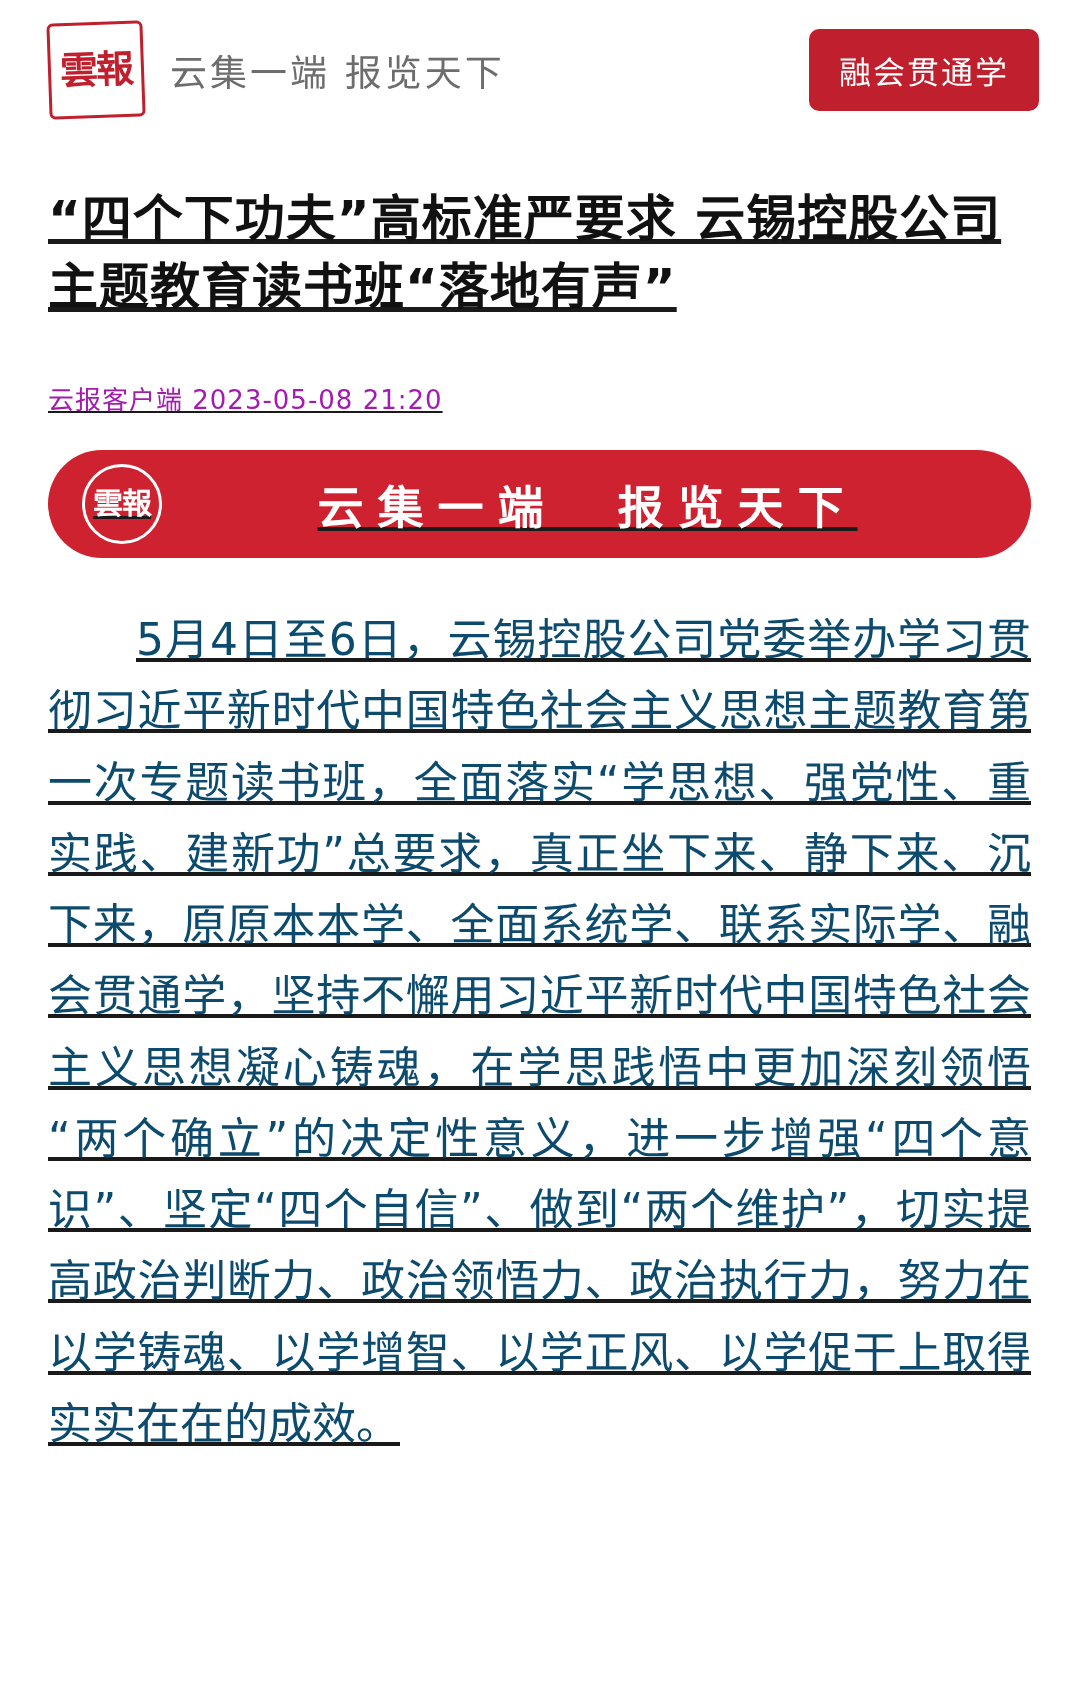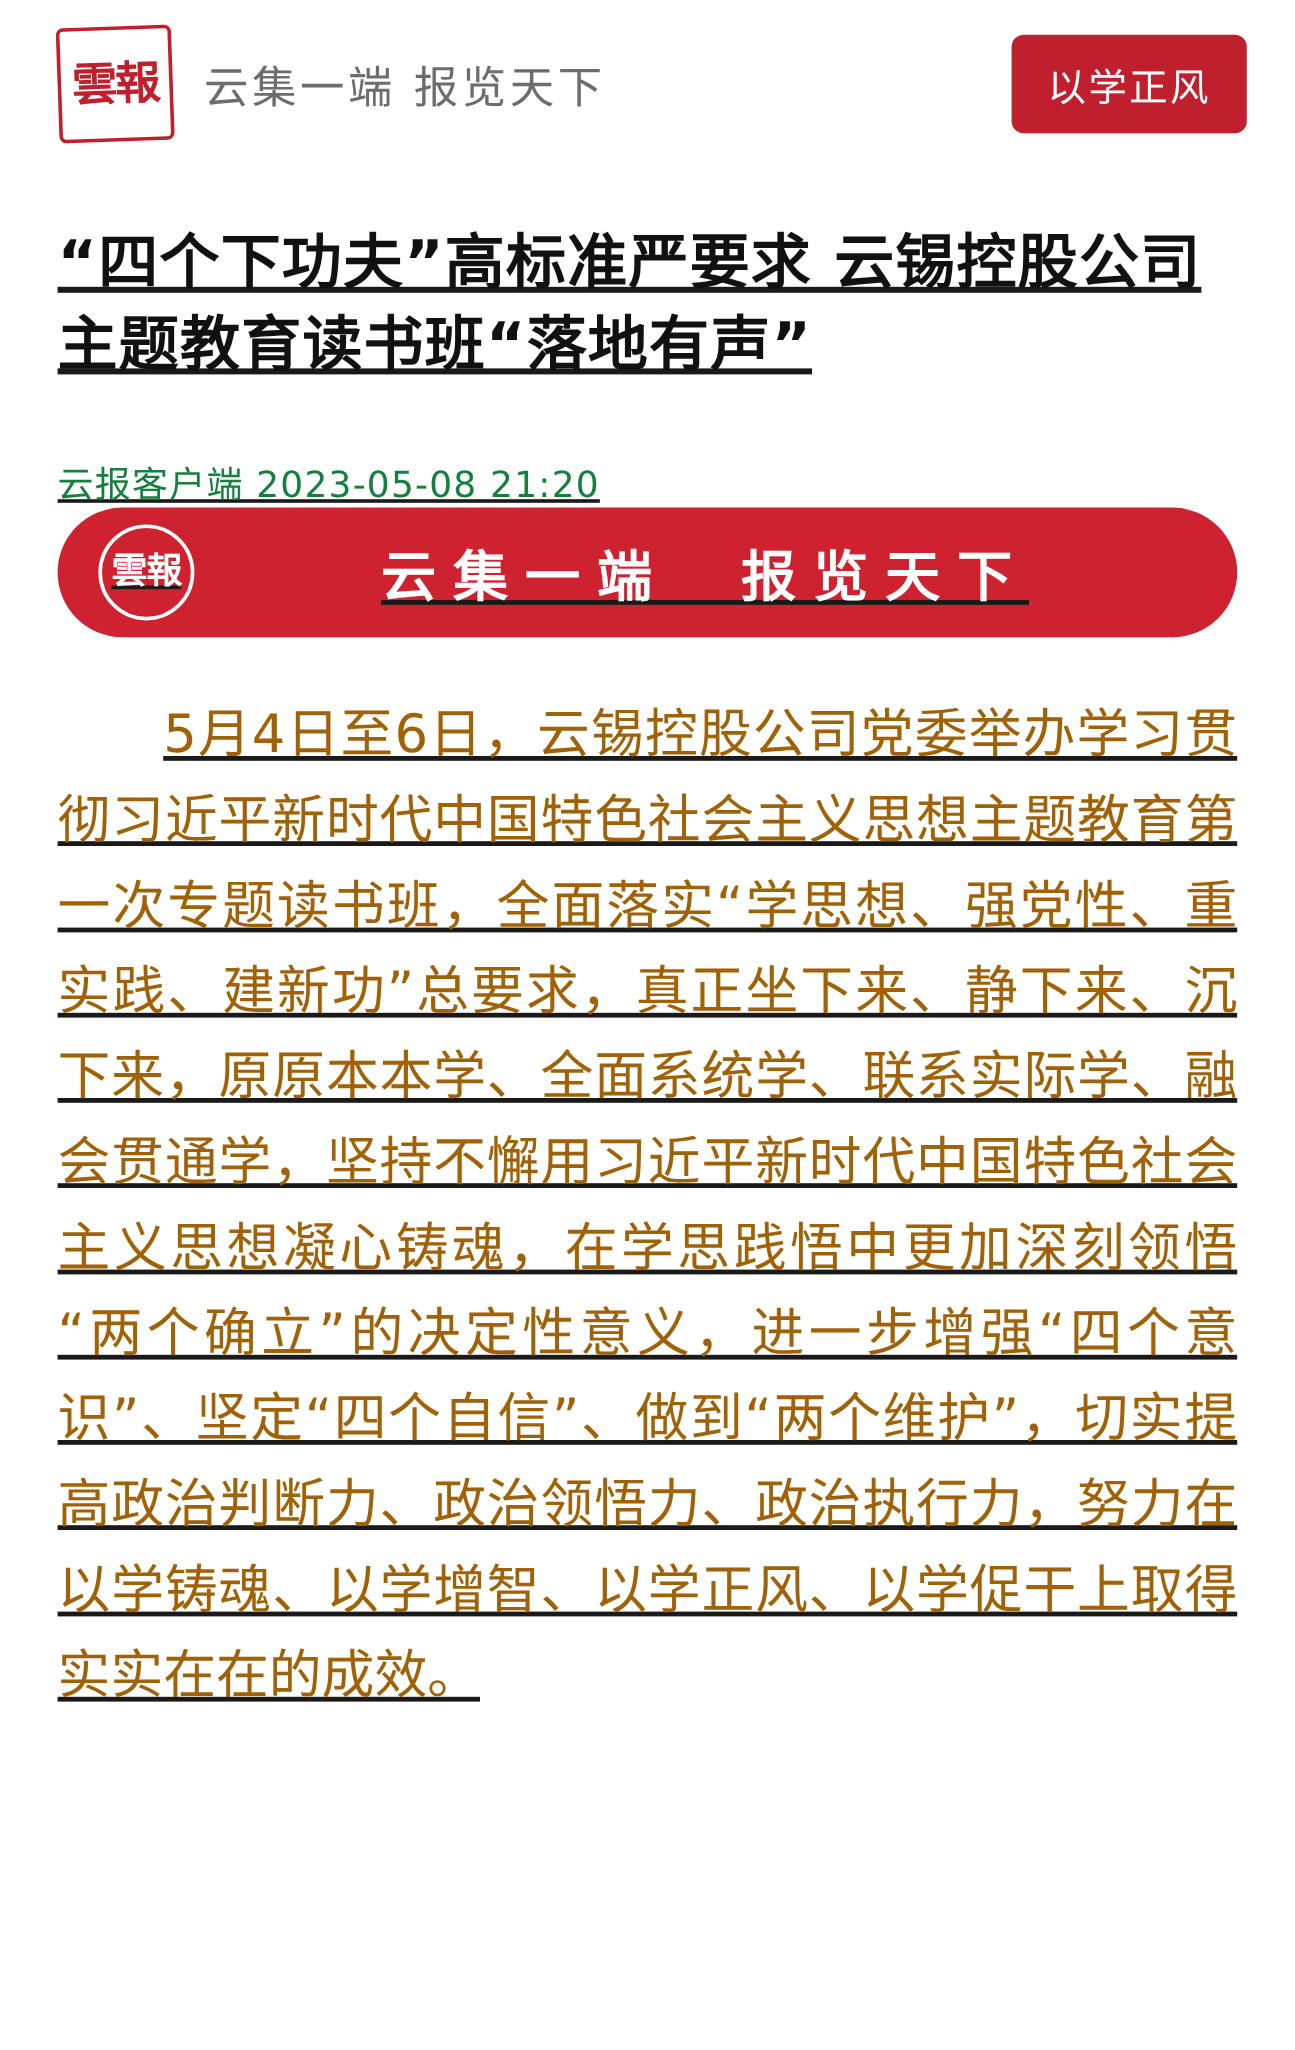--- a/index.html
+++ b/index.html
@@ -70,23 +70,24 @@
   .article-title {
     font-size: 50px;
     font-weight: bold;
     line-height: 1.35;
     letter-spacing: 1px;
     color: #111111;
     margin: 0 0 58px 0;
     font-family: "DejaVu Sans", "Liberation Sans", sans-serif;
   }
   .article-meta {
-    font-size: 30px;
-    color: #15803d;
+    font-size: 26px;
+    color: #a21caf;
     letter-spacing: 1px;
+    margin-bottom: 34px;
     font-family: "DejaVu Sans", "Liberation Sans", sans-serif;
   }
 
   
   .banner {
     background: #cf2230;
     border-radius: 58px;
     height: 108px;
     display: flex;
     align-items: center;
@@ -120,38 +121,38 @@
     font-weight: bold;
     letter-spacing: 14px;
     padding-right: 20px;
     font-family: "DejaVu Sans", "Liberation Sans", sans-serif;
   }
 
   
   .body-paragraph {
     font-size: 44px;
     line-height: 1.62;
-    color: #a16207;
+    color: #0c4a6e;
     text-align: justify;
     text-indent: 2em;
     margin: 0 0 30px 0;
     letter-spacing: 0px;
     font-family: "DejaVu Sans", "Liberation Sans", sans-serif;
   }
 </style>
 </head>
 <body>
 
 <div class="topbar">
   <div class="brand-seal">
     <span>雲</span>
     <span>報</span>
   </div>
   <div class="topbar-slogan">云集一端  报览天下</div>
-  <button class="download-btn">以学正风</button>
+  <button class="download-btn">融会贯通学</button>
 </div>
 
 <div class="article">
   <h1 class="article-title">“四个下功夫”高标准严要求  云锡控股公司主题教育读书班“落地有声”</h1>
 
   <div class="article-meta">云报客户端 2023-05-08 21:20</div>
 
   <div class="banner">
     <div class="banner-seal">
       <span>雲</span>

